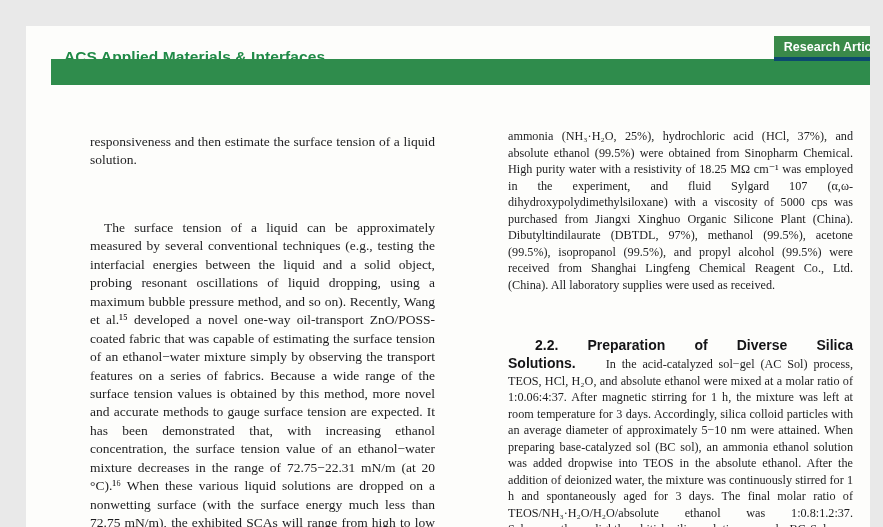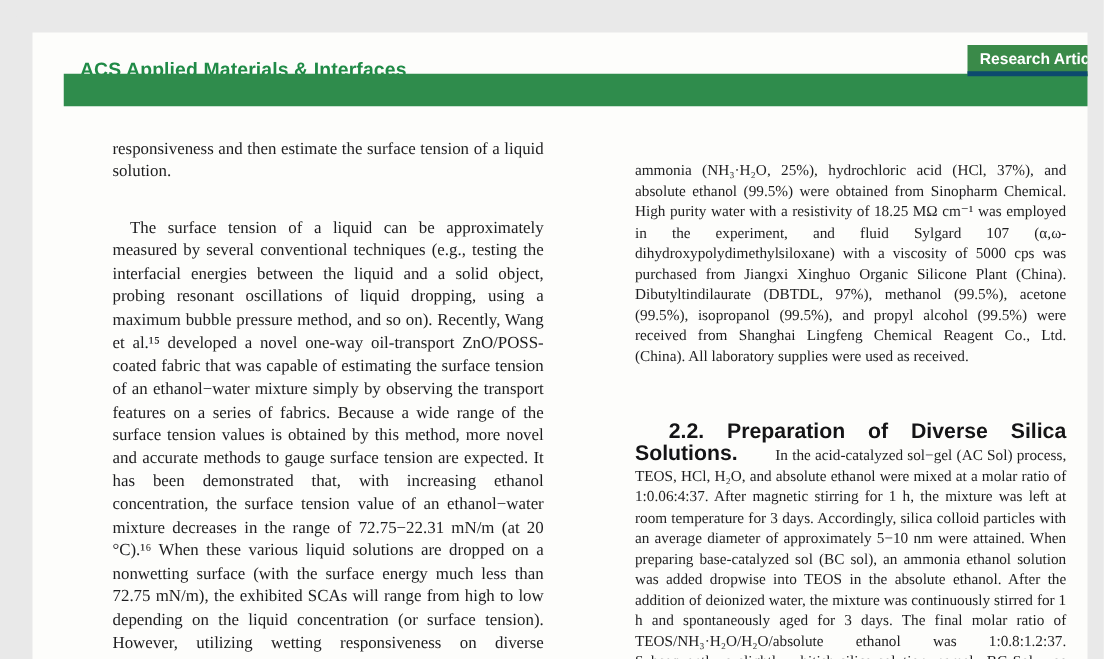--- a/index.html
+++ b/index.html
@@ -62,31 +62,32 @@
     column-gap: 21px;
   }
   .col { overflow: hidden; }
   .col p {
     text-align: justify;
     hyphens: none;
   }
   .col-left p {
     font-size: 13.5px;
     line-height: 18.45px;
+    margin-top: 23px;
   }
   .col-right p {
     font-size: 12.2px;
     line-height: 16.55px;
     margin-top: 18px;
   }
   .col p.indent { text-indent: 14px; }
   .run-head {
     font-family: "Liberation Sans", "DejaVu Sans", sans-serif;
     font-weight: bold;
-    font-size: 17px;
+    font-size: 14px;
     margin-right: 4px;
     color: #141416;
   }
 </style>
 </head>
 <body>
 
 <div class="page">
 
   <div class="journal-title">ACS Applied Materials &amp; Interfaces</div>

